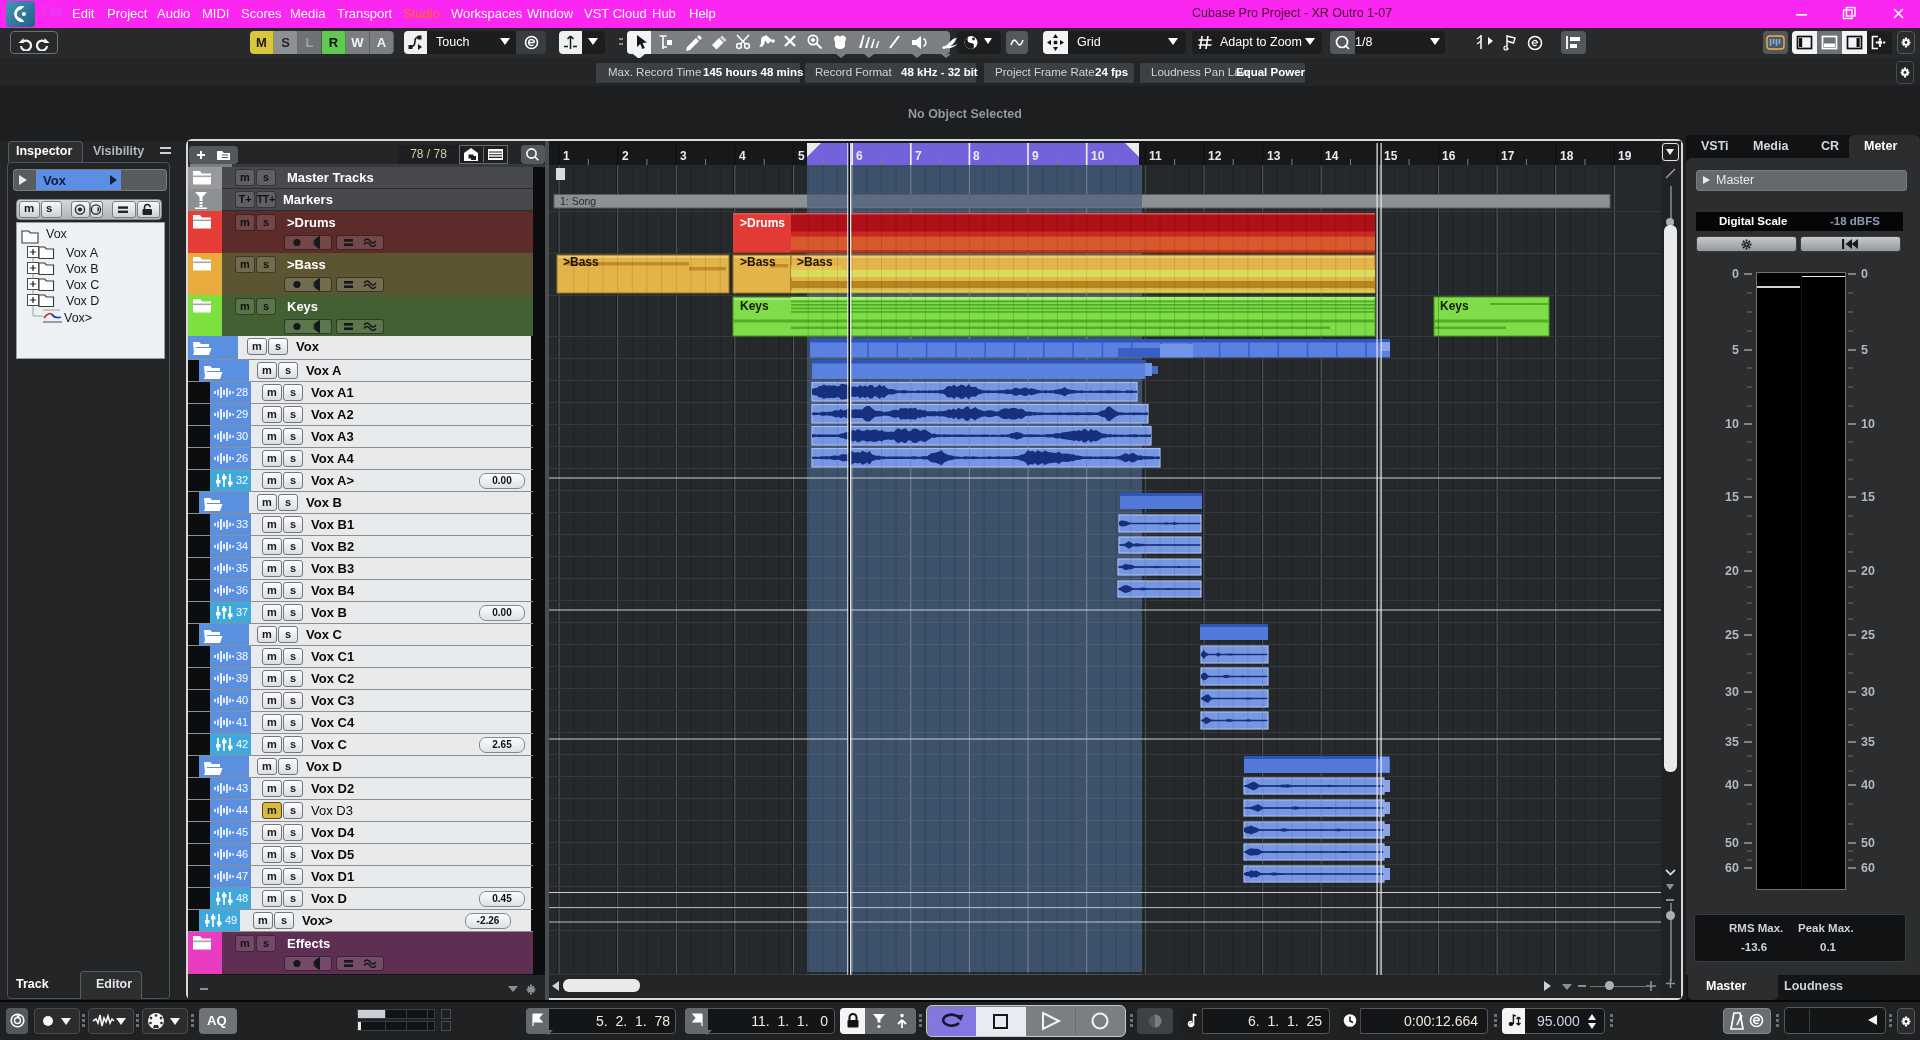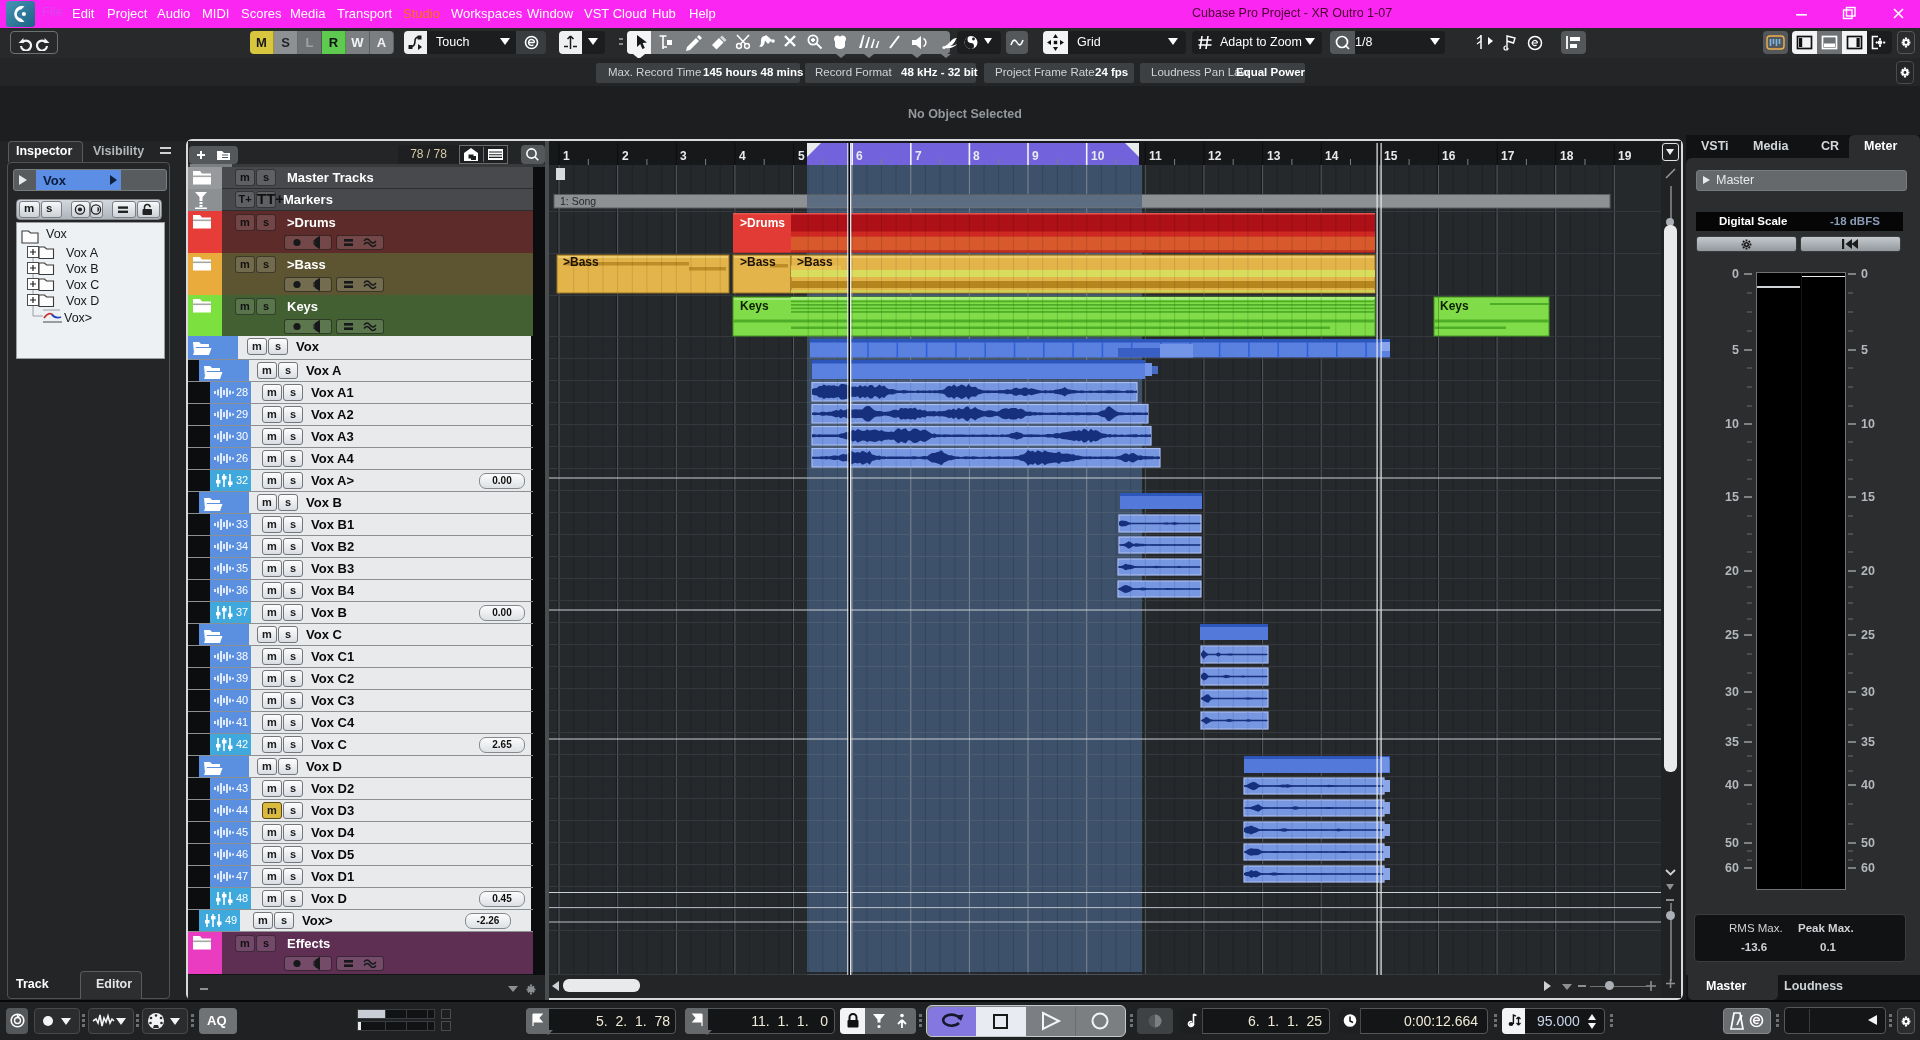--- a/index.html
+++ b/index.html
@@ -348,21 +348,21 @@
 <div class="t" style="left:287px;top:170px;color:#fff;font-weight:bold;font-size:13px">Master Tracks</div>
 <div class="" style="left:188px;top:189px;width:34px;height:22px;background:#8d9093"></div>
 <svg style="left:193px;top:191px" width="16" height="18" viewBox="0 0 16 18">
       <path d="M2 1 h12 l-4.5 5 v4 l-3 0 v-4 z" fill="#fff"></path>
       <rect x="6.5" y="11" width="3" height="2" fill="#fff"></rect>
       <rect x="6.5" y="14" width="3" height="2" fill="#fff"></rect>
       <rect x="2" y="16.5" width="12" height="1.5" fill="#fff"></rect>
     </svg>
 <div class="" style="left:222px;top:189px;width:311px;height:22px;background:#47494c;border-bottom:1px solid #2b2d2f"></div>
 <div class="msdark" style="left:235px;top:191px;width:20px;height:17px">T+</div>
-<div class="msdark" style="left:256px;top:191px;width:20px;height:17px"><span style="font-size:15px">TT+</span></div>
+<div class="msdark" style="left:256px;top:191px;width:20px;height:17px"><span style="font-size:10px">TT+</span></div>
 <div class="t" style="left:283px;top:192px;color:#fff;font-weight:bold;font-size:13px">Markers</div>
 <div class="" style="left:188px;top:211px;width:34px;height:42px;background:#e63d38"></div>
     <svg style="left:192px;top:214px" width="20" height="15" viewBox="0 0 20 15">
       <path d="M1 1 h7 l2 2.5 h9 v11 h-18 z" fill="#fff"></path>
       <rect x="1" y="5.5" width="18" height="1.6" fill="rgba(0,0,0,.35)"></rect>
     </svg>
     <div class="" style="left:222px;top:211px;width:311px;height:42px;background:#5e2b2b"></div>
     <div class="msdark" style="left:235px;top:214px;width:20px;height:17px;">m</div>
     <div class="msdark" style="left:256px;top:214px;width:20px;height:17px">s</div>
     <div class="t" style="left:287px;top:215px;color:#fff;font-weight:bold;font-size:13px">&gt;Drums</div>
@@ -706,21 +706,21 @@
 <div class="" style="left:188px;top:821px;width:345px;height:1px;background:#8d9093"></div>
 <div class="" style="left:210px;top:800px;width:41px;height:21px;background:#5b8fe0"></div>
 <svg style="left:213px;top:804px" width="22" height="13" viewBox="0 0 22 13">
       <g stroke="#fff" stroke-width="1.6">
         <path d="M2 5 v3 M5 3.5 v6 M8 1 v11 M11 4 v5 M14 2 v9 M17 4.5 v4 M20 5.5 v2"></path>
       </g>
     </svg>
 <div class="t" style="left:236px;top:804px;color:#fff;font-size:11px">44</div>
 <div class="msbtn" style="left:262px;top:802px;width:20px;height:17px;background:#d9b93f;border:1px solid #5a4a10;">m</div>
     <div class="msbtn" style="left:283px;top:802px;width:20px;height:17px">s</div>
-<div class="t" style="left:311px;top:803px;color:#0a0a0a;font-weight:bold;font-size:13px">Vox D3</div>
+<div class="t" style="left:311px;top:803px;color:#0a0a0a;font-weight:normal;font-size:13px">Vox D3</div>
 <div class="" style="left:188px;top:822px;width:345px;height:22px;background:#0c0d0e"></div>
 <div class="" style="left:210px;top:822px;width:321px;height:21px;background:#e9eaec"></div>
 <div class="" style="left:188px;top:843px;width:345px;height:1px;background:#8d9093"></div>
 <div class="" style="left:210px;top:822px;width:41px;height:21px;background:#5b8fe0"></div>
 <svg style="left:213px;top:826px" width="22" height="13" viewBox="0 0 22 13">
       <g stroke="#fff" stroke-width="1.6">
         <path d="M2 5 v3 M5 3.5 v6 M8 1 v11 M11 4 v5 M14 2 v9 M17 4.5 v4 M20 5.5 v2"></path>
       </g>
     </svg>
 <div class="t" style="left:236px;top:826px;color:#fff;font-size:11px">45</div>
@@ -1722,21 +1722,21 @@
       <line x1="61" y1="544" x2="66" y2="544" stroke="#6a6e72" stroke-width="1"></line>
       <line x1="162" y1="544" x2="167" y2="544" stroke="#6a6e72" stroke-width="1"></line>
       <line x1="61" y1="564" x2="66" y2="564" stroke="#6a6e72" stroke-width="1"></line>
       <line x1="162" y1="564" x2="167" y2="564" stroke="#6a6e72" stroke-width="1"></line>
       <line x1="61" y1="591" x2="66" y2="591" stroke="#6a6e72" stroke-width="1"></line>
       <line x1="162" y1="591" x2="167" y2="591" stroke="#6a6e72" stroke-width="1"></line>
       <line x1="61" y1="600" x2="66" y2="600" stroke="#6a6e72" stroke-width="1"></line>
       <line x1="162" y1="600" x2="167" y2="600" stroke="#6a6e72" stroke-width="1"></line>
     </svg>
 <div class="" style="left:1694px;top:914px;width:212px;height:48px;background:#111214;border:1px solid #3a3d40;border-radius:4px"></div>
-<div class="t" style="left:1729px;top:922px;color:#d0d3d6;font-weight:normal;font-size:11.5px">RMS Max.</div>
+<div class="t" style="left:1729px;top:922px;color:#d0d3d6;font-weight:bold;font-size:11.5px">RMS Max.</div>
 <div class="t" style="left:1798px;top:922px;color:#d0d3d6;font-weight:bold;font-size:11.5px">Peak Max.</div>
 <div class="t" style="left:1741px;top:941px;color:#d0d3d6;font-weight:bold;font-size:11.5px">-13.6</div>
 <div class="t" style="left:1820px;top:941px;color:#d0d3d6;font-weight:bold;font-size:11.5px">0.1</div>
 <div class="" style="left:1686px;top:975px;width:234px;height:27px;background:#131517"></div>
 <div class="" style="left:1688px;top:975px;width:90px;height:25px;background:#2b2d2f;border-radius:0 0 5px 5px"></div>
 <div class="t" style="left:1706px;top:979px;color:#fff;font-weight:bold;font-size:12.5px">Master</div>
 <div class="t" style="left:1784px;top:979px;color:#cfd2d5;font-weight:bold;font-size:12.5px">Loudness</div>
 <div class="" style="left:0px;top:1000px;width:1920px;height:2px;background:#060708"></div>
 <div class="" style="left:0px;top:1002px;width:1920px;height:38px;background:#1f2123"></div>
 <div class="" style="left:6px;top:1008px;width:22px;height:26px;background:#55585a;border-radius:4px"></div>

